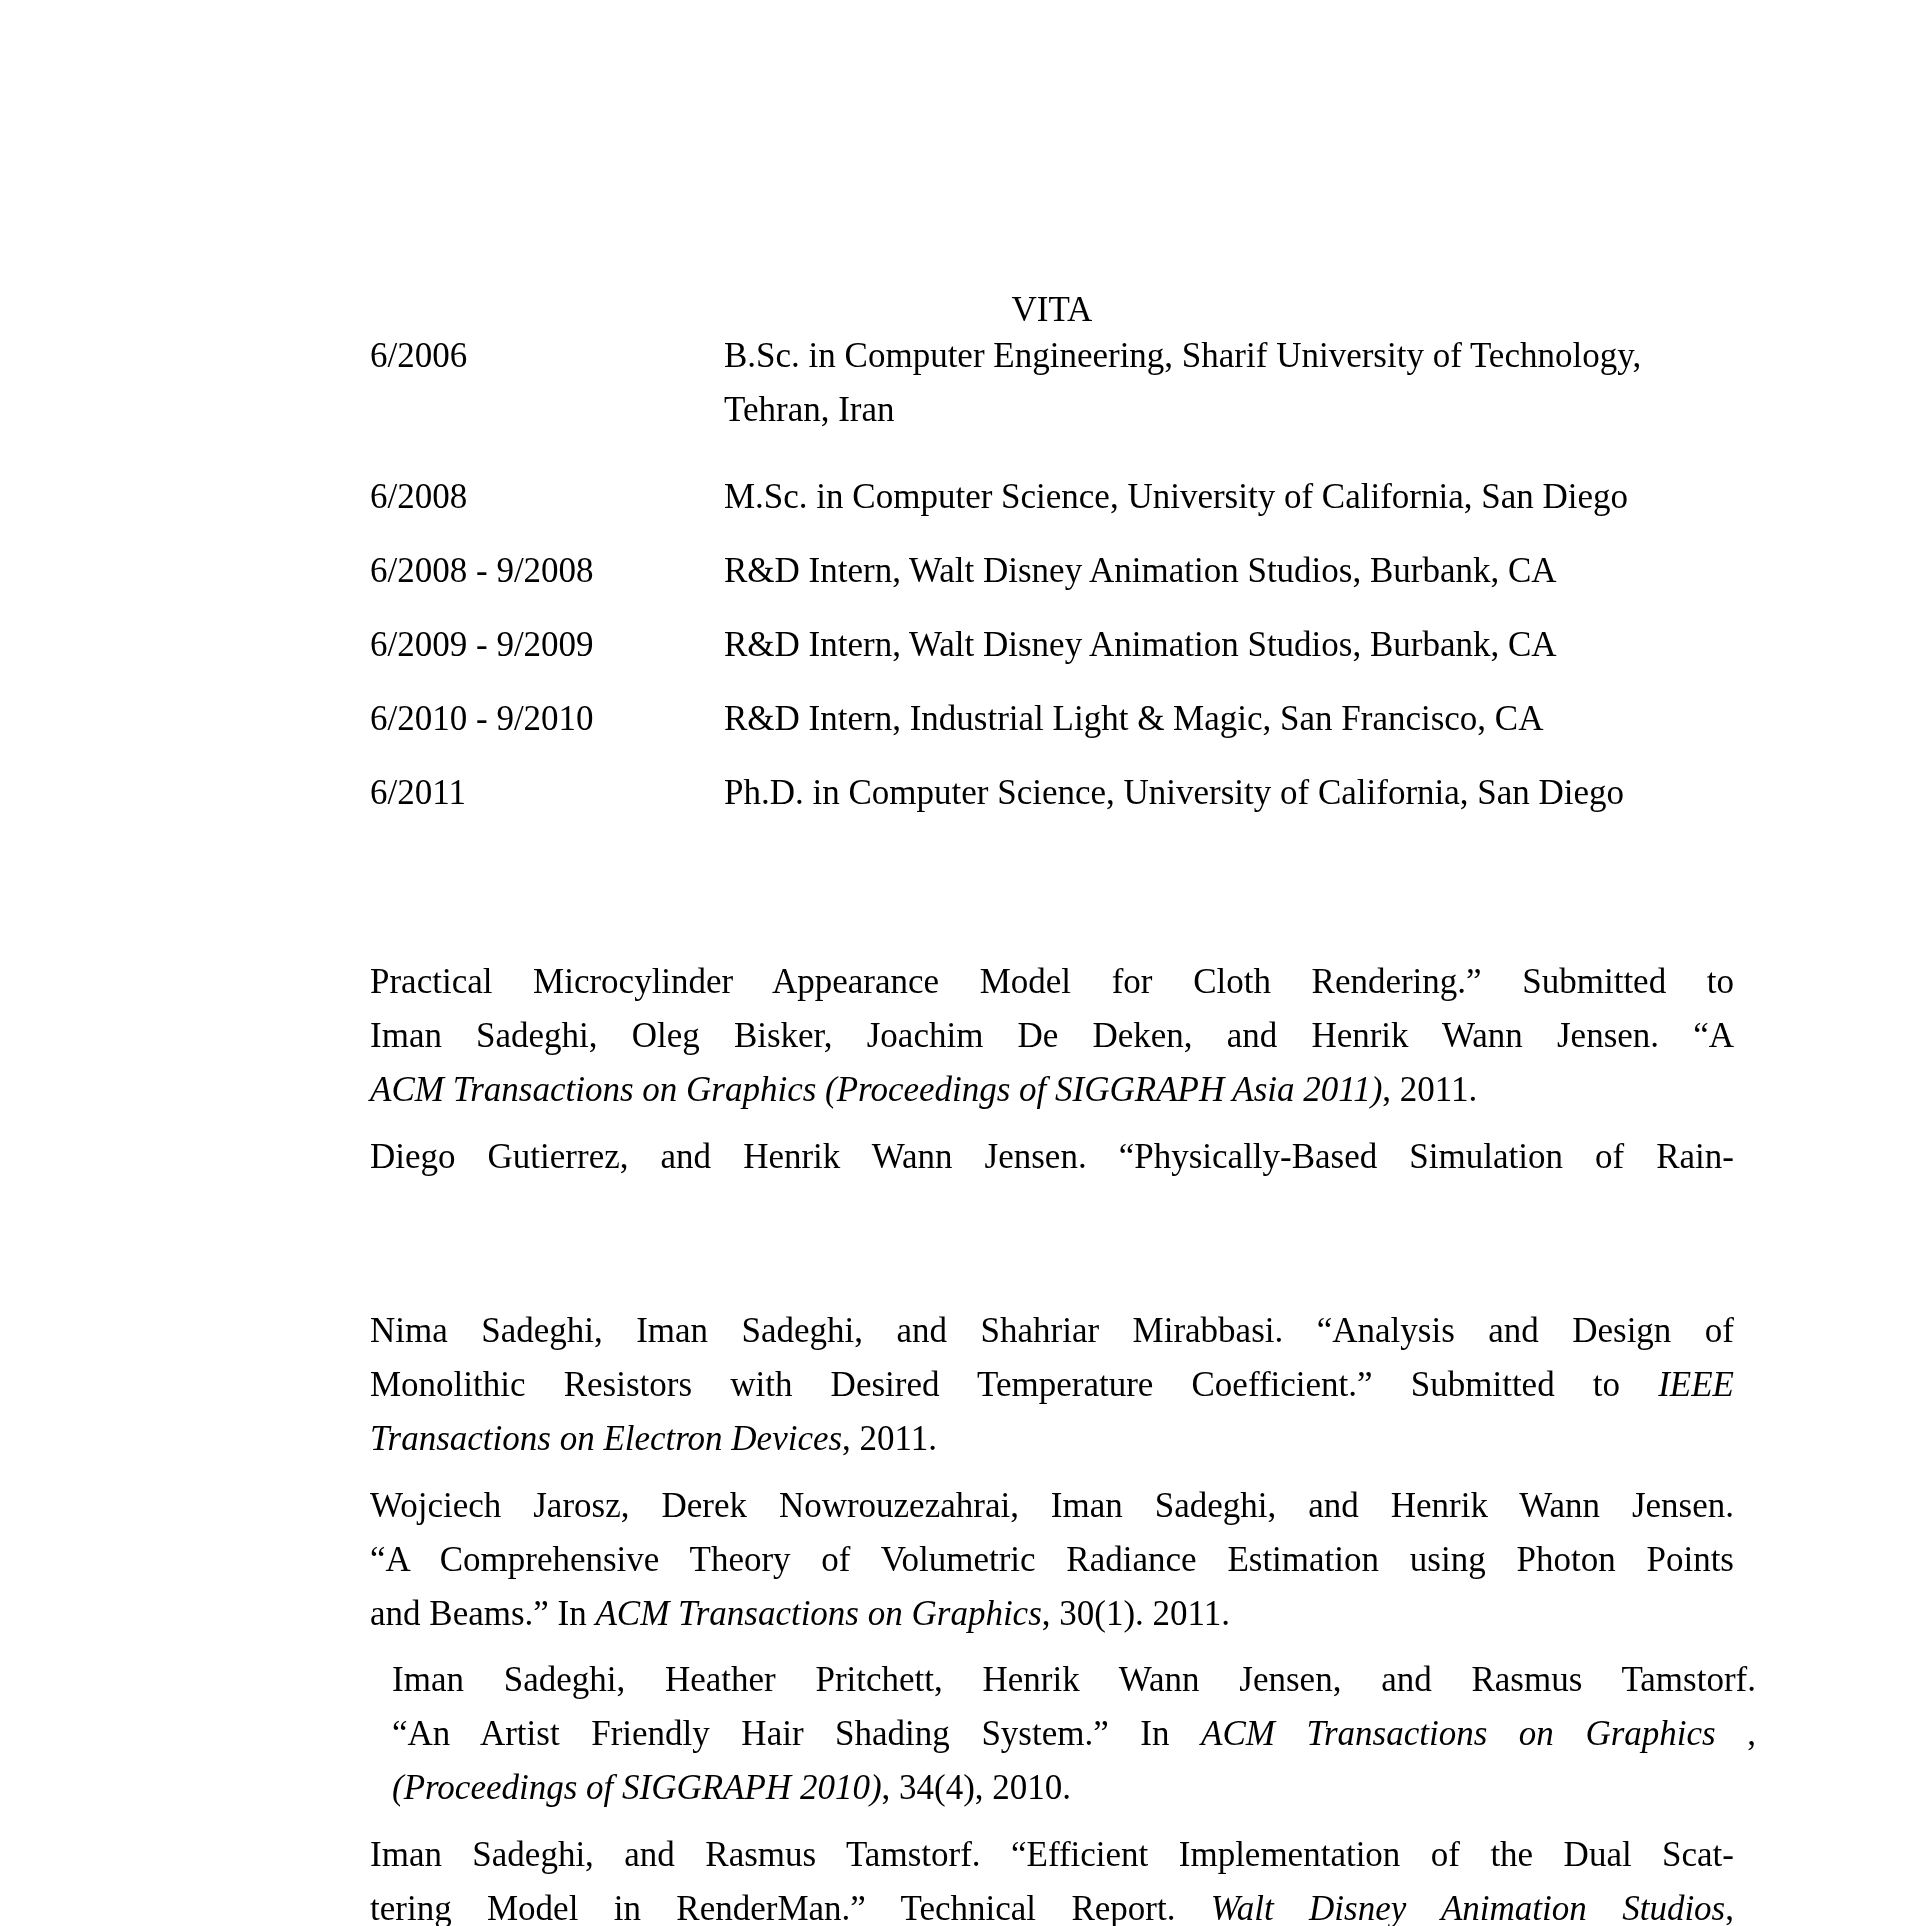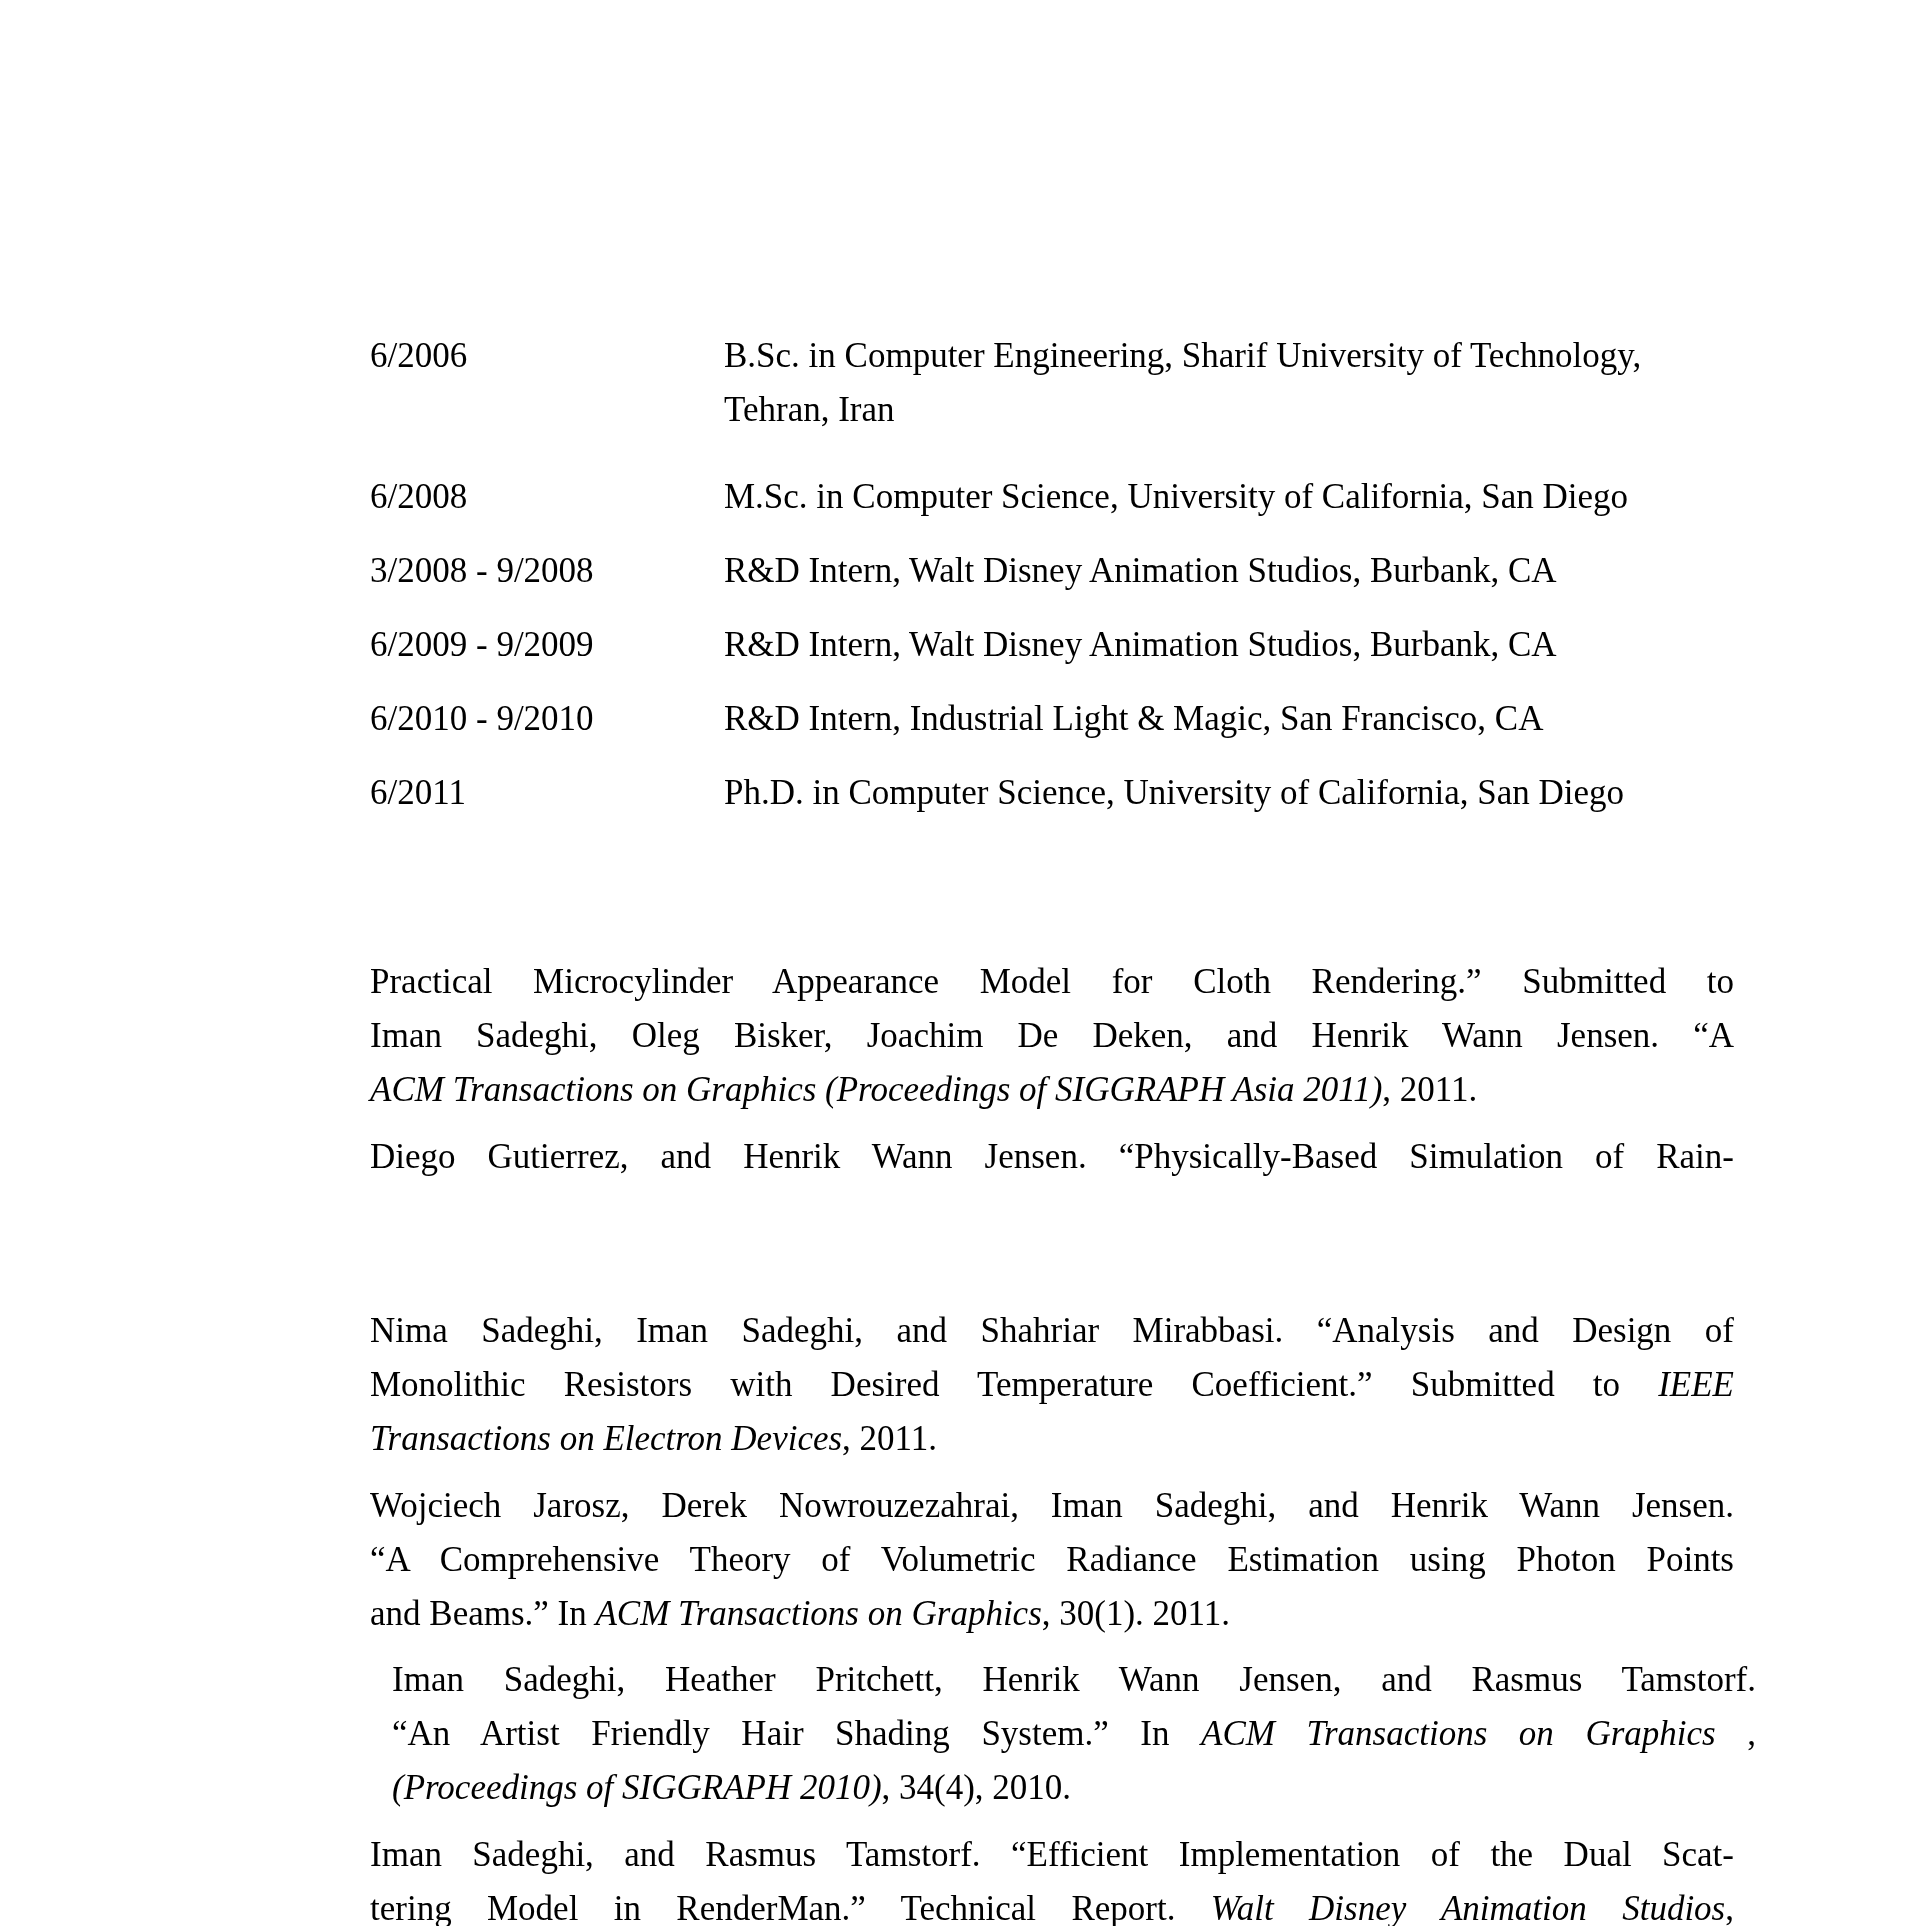--- a/index.html
+++ b/index.html
@@ -47,37 +47,38 @@
   .pline.final {
     text-align: center;
     text-align-last: left;
   }
   .pline em { font-style: italic; }
 </style>
 </head>
 <body>
 
 <div class="page">
+  <div class="heading" style="top:283px">VITA</div>
 
   <div id="vita-table">
       <div class="vita-row" style="top: 329px;">
         <div class="vita-date">6/2006</div>
         <div class="vita-desc">
           <div class="vita-line">B.Sc. in Computer Engineering, Sharif University of Technology,</div>
           <div class="vita-line">Tehran, Iran</div>
         </div>
       </div>
       <div class="vita-row" style="top: 470px;">
         <div class="vita-date">6/2008</div>
         <div class="vita-desc">
           <div class="vita-line">M.Sc. in Computer Science, University of California, San Diego</div>
         </div>
       </div>
       <div class="vita-row" style="top: 544px;">
-        <div class="vita-date">3/2008 - 9/2008</div>
+        <div class="vita-date">6/2008 - 9/2008</div>
         <div class="vita-desc">
           <div class="vita-line">R&amp;D Intern, Walt Disney Animation Studios, Burbank, CA</div>
         </div>
       </div>
       <div class="vita-row" style="top: 618px;">
         <div class="vita-date">6/2009 - 9/2009</div>
         <div class="vita-desc">
           <div class="vita-line">R&amp;D Intern, Walt Disney Animation Studios, Burbank, CA</div>
         </div>
       </div>

